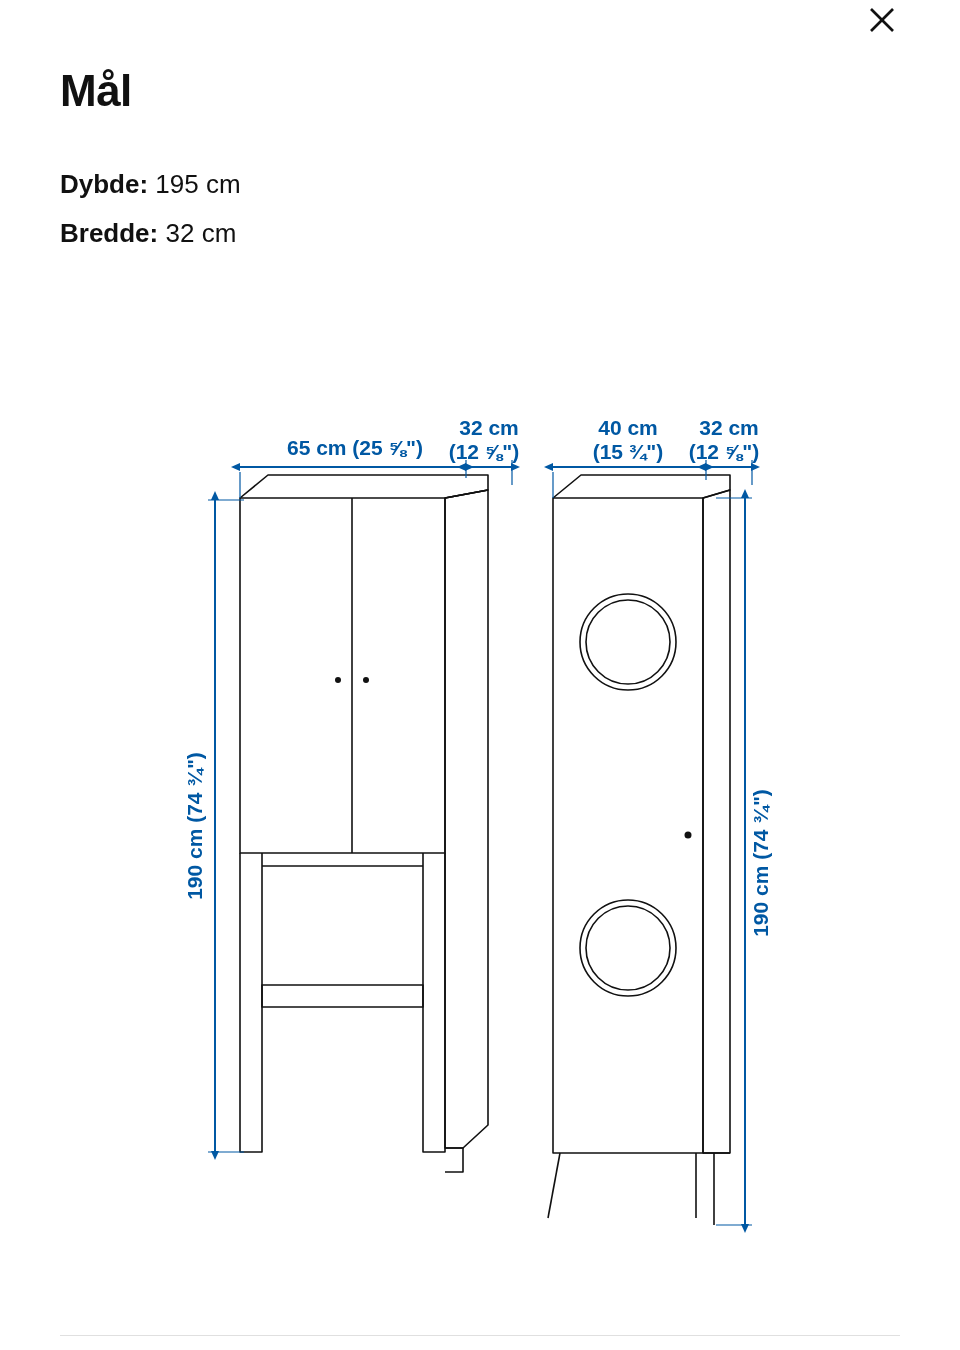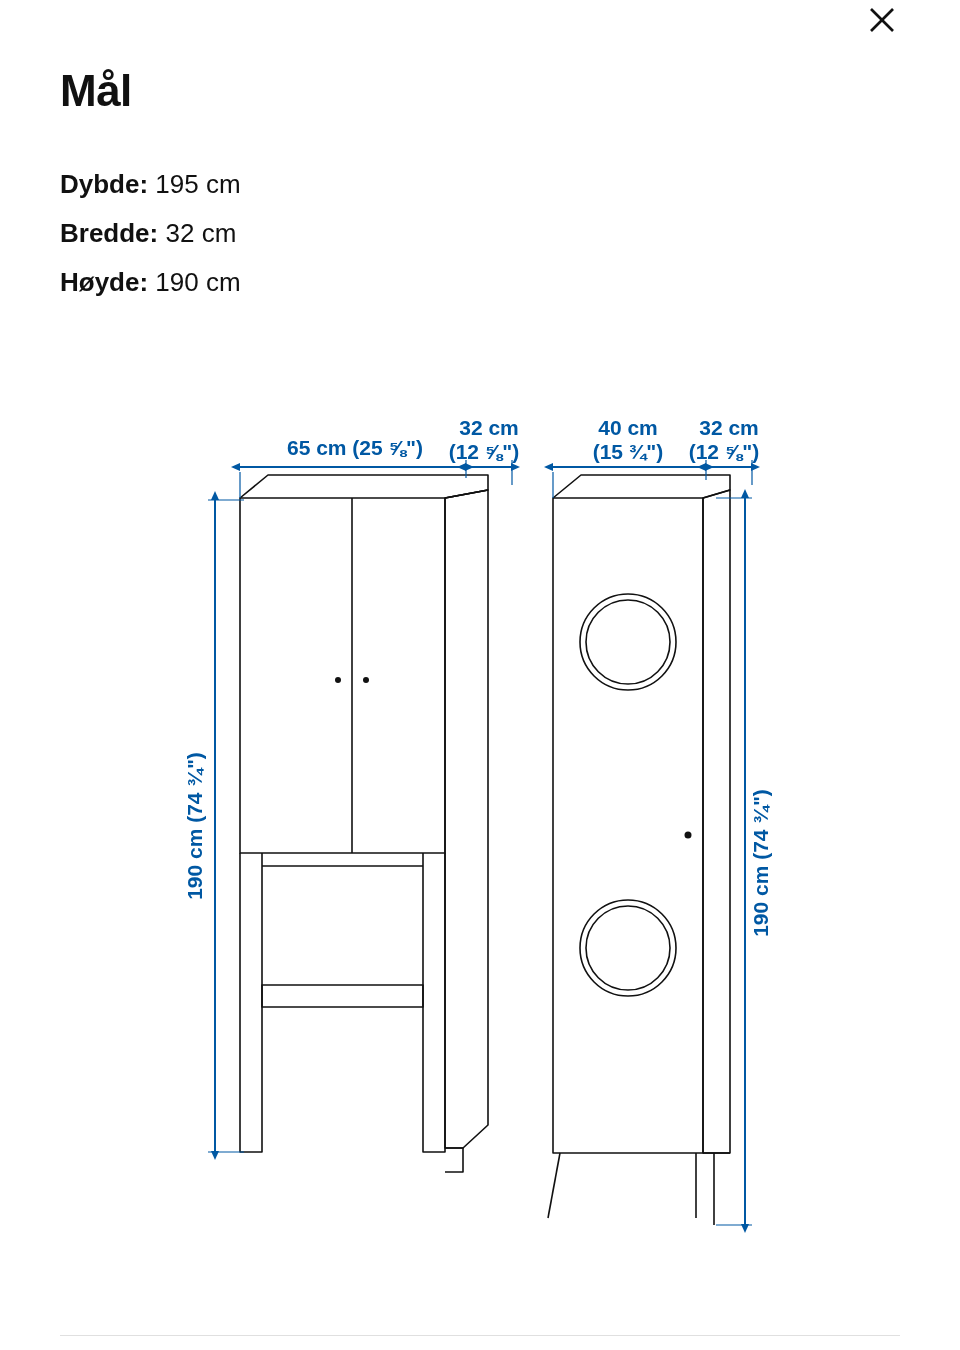--- a/index.html
+++ b/index.html
@@ -103,24 +103,20 @@
 
     <div class="spec-list">
       <div class="spec-row">
         <span class="spec-label">Dybde:</span>
         <span class="spec-value">195 cm</span>
       </div>
       <div class="spec-row">
         <span class="spec-label">Bredde:</span>
         <span class="spec-value">32 cm</span>
       </div>
-      <div class="spec-row">
-        <span class="spec-label">Høyde:</span>
-        <span class="spec-value">190 cm</span>
-      </div>
     </div>
   </div>
 
   <div class="diagram-wrap">
     <svg width="960" height="900" viewBox="0 0 960 900">
       <defs>
         <marker id="arrL" markerWidth="10" markerHeight="10" refX="9" refY="4" orient="auto" markerUnits="userSpaceOnUse">
           <path d="M9,0 L0,4 L9,8 z" fill="#0058a3"></path>
         </marker>
         <marker id="arrR" markerWidth="10" markerHeight="10" refX="1" refY="4" orient="auto" markerUnits="userSpaceOnUse">

